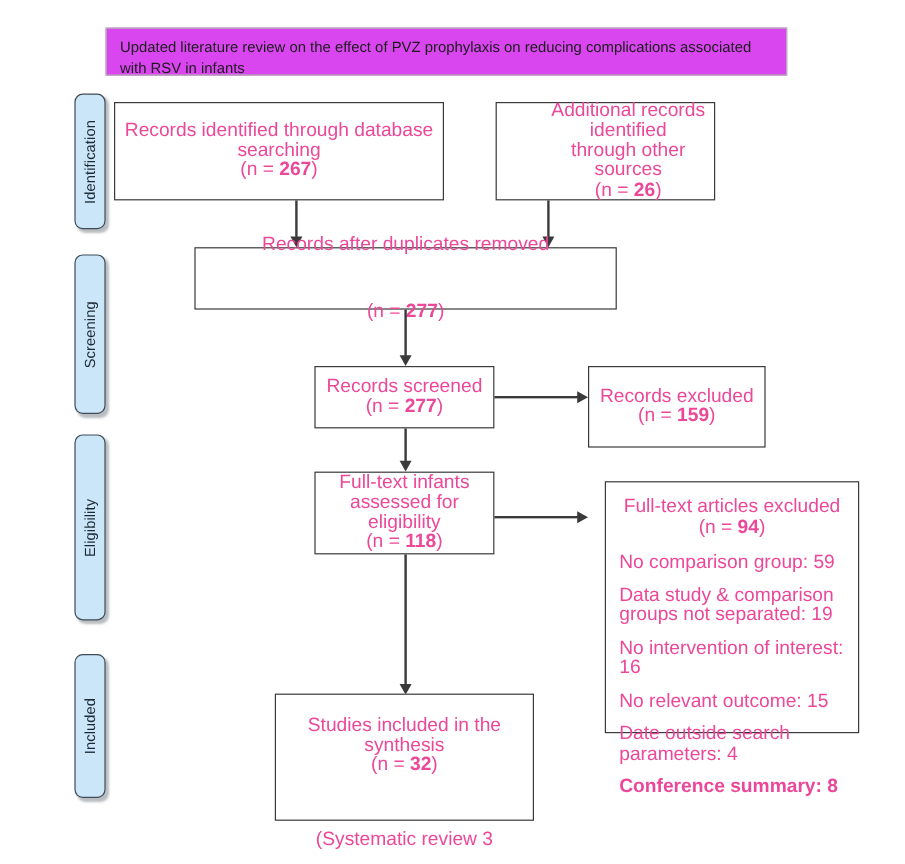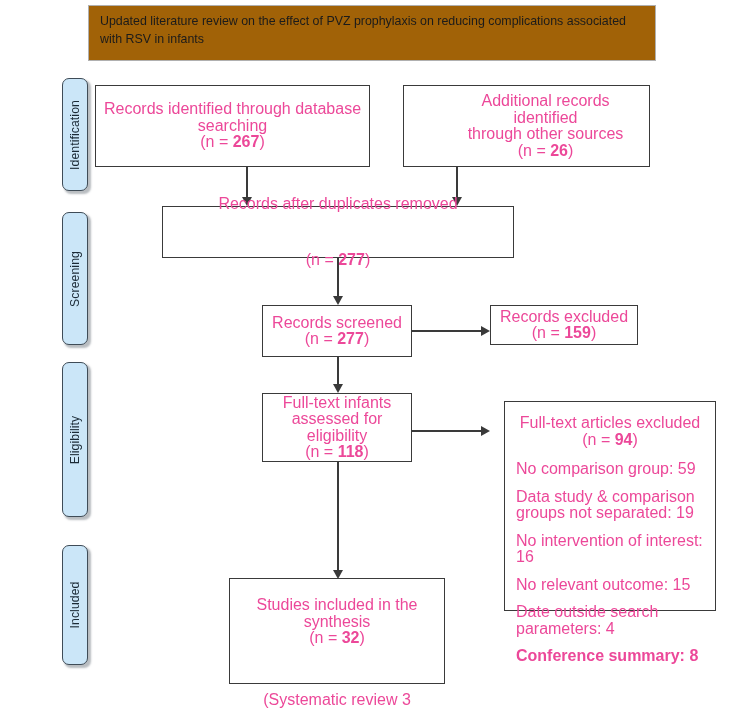--- a/index.html
+++ b/index.html
@@ -17,25 +17,25 @@
     width: 754px;
     height: 720px;
     background: #ffffff;
     overflow: hidden;
   }
 
   
   .title-box {
     position: absolute;
     left: 88px;
-    top: 5px;
+    top: 23px;
     width: 568px;
-    height: 56px;
+    height: 40px;
     border: 1px solid #b0b0b0;
-    background: #a16207;
+    background: #d946ef;
     box-sizing: border-box;
     padding: 7px 10px 0 11px;
     font-size: 12.4px;
     line-height: 17.5px;
     color: #1b1b1b;
   }
 
   
   .stage {
     position: absolute;
@@ -150,21 +150,21 @@
   <div class="stage" style="left:62px; top:545px; height:120px;">
     <span class="stage-text">Included</span>
   </div>
 
   <div class="node" style="left:95px; top:85px; width:275px; height:82px;">
     <span class="line">Records identified through database</span>
     <span class="line">searching</span>
     <span class="line"><span>(n = </span><span class="nval">267</span><span>)</span></span>
   </div>
 
-  <div class="node" style="left:403px; top:85px; width:247px; height:82px;padding-left:44px;">
+  <div class="node" style="left:413px; top:85px; width:183px; height:82px;padding-left:44px;">
     <span class="line">Additional records identified</span>
     <span class="line">through other sources</span>
     <span class="line"><span>(n = </span><span class="nval">26</span><span>)</span></span>
   </div>
 
   <div class="conn v" style="left:246px; top:167px; height:32px;"></div>
   <div class="arrowhead down" style="left:242px; top:197px;"></div>
 
   <div class="conn v" style="left:456px; top:167px; height:32px;"></div>
   <div class="arrowhead down" style="left:452px; top:197px;"></div>
@@ -178,21 +178,21 @@
   <div class="arrowhead down" style="left:333px; top:296px;"></div>
 
   <div class="node" style="left:262px; top:305px; width:150px; height:52px;">
     <span class="line">Records screened</span>
     <span class="line"><span>(n = </span><span class="nval">277</span><span>)</span></span>
   </div>
 
   <div class="conn h" style="left:412px; top:330px; width:71px;"></div>
   <div class="arrowhead right" style="left:481px; top:326px;"></div>
 
-  <div class="node" style="left:490px; top:305px; width:148px; height:40px;align-items:center;">
+  <div class="node" style="left:490px; top:305px; width:148px; height:68px;align-items:center;">
     <span class="line">Records excluded</span>
     <span class="line"><span>(n = </span><span class="nval">159</span><span>)</span></span>
   </div>
 
   <div class="conn v" style="left:337px; top:357px; height:28px;"></div>
   <div class="arrowhead down" style="left:333px; top:384px;"></div>
 
   <div class="node" style="left:262px; top:393px; width:150px; height:69px;">
     <span class="line">Full-text infants</span>
     <span class="line">assessed for eligibility</span>

